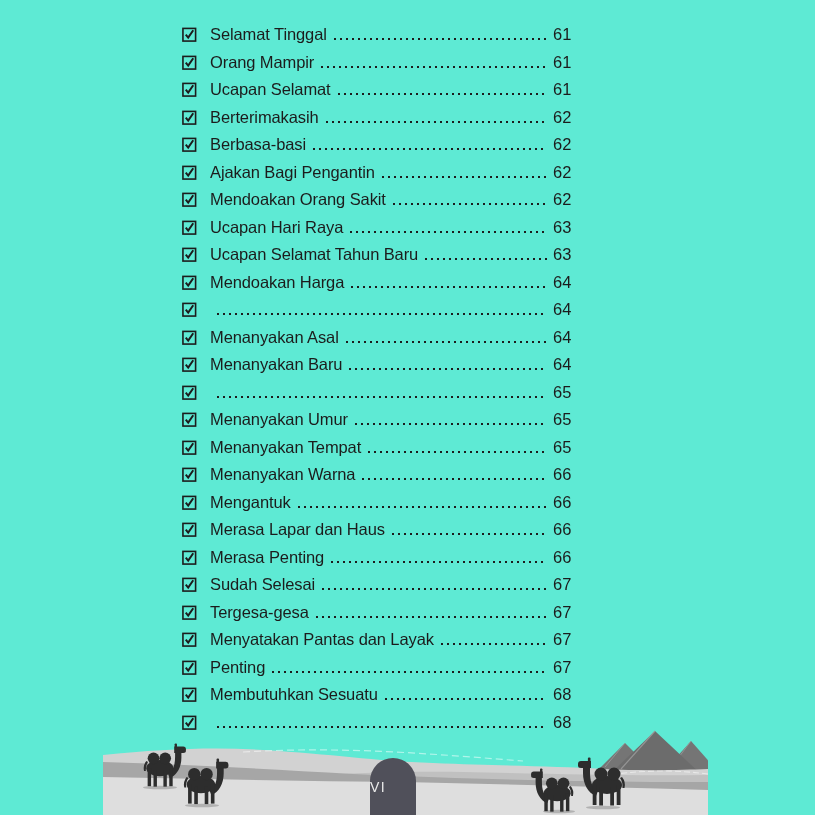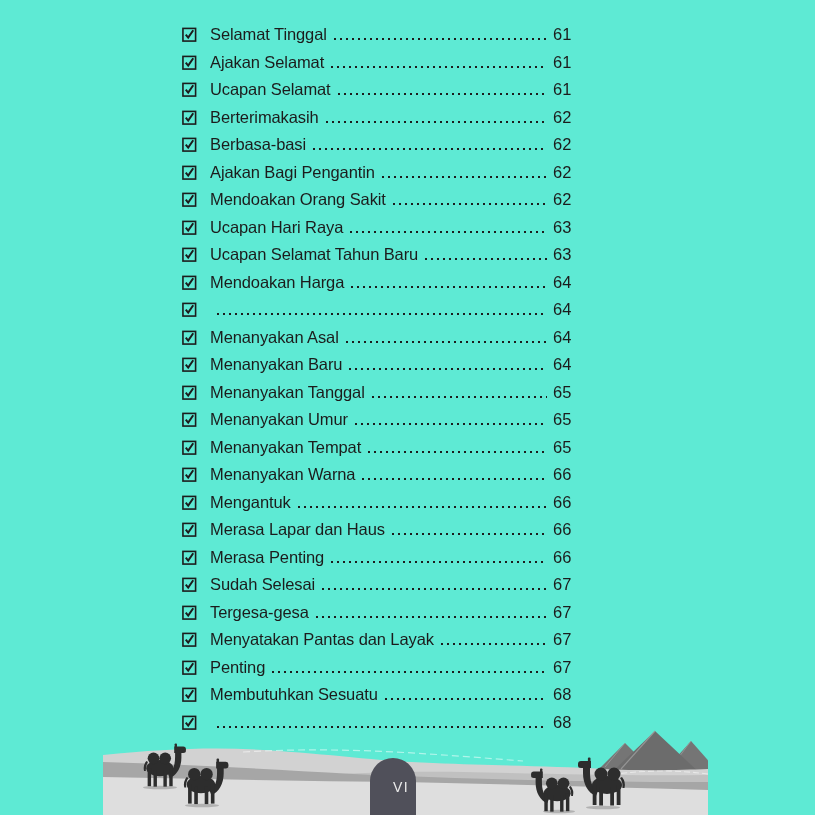--- a/index.html
+++ b/index.html
@@ -65,25 +65,24 @@
 
   
   .page-tab{
     position:absolute;
     left:370px; top:758px;
     width:46px; height:57px;
     background:var(--tab,#50505a);
     border-radius:23px 23px 0 0;
     display:flex;
     align-items:center;
-    justify-content:center;
     color:var(--tab_text,#ebebeb);
     font-size:14px;
     letter-spacing:1.5px;
-    padding-left:16px;
+    padding-left:0;
     box-sizing:border-box;
   }
 </style>
 </head>
 <body>
 
 <div class="page">
 
   <div class="toc-list">
     <div class="toc-row">
@@ -94,21 +93,21 @@
       <span class="toc-title">Selamat Tinggal</span>
       <span class="leader"></span>
       <span class="toc-page">61</span>
     </div>
 
     <div class="toc-row">
       <svg class="checkbox" viewBox="0 0 16 16">
         <rect x="1" y="1.5" width="13.5" height="13.5" fill="none" stroke="#1c1c1c" stroke-width="1.7"></rect>
         <path d="M4,8.2 L6.6,11.3 L12,3.4" fill="none" stroke="#1c1c1c" stroke-width="2.1"></path>
       </svg>
-      <span class="toc-title">Ajakan Selamat</span>
+      <span class="toc-title">Orang Mampir</span>
       <span class="leader"></span>
       <span class="toc-page">61</span>
     </div>
 
     <div class="toc-row">
       <svg class="checkbox" viewBox="0 0 16 16">
         <rect x="1" y="1.5" width="13.5" height="13.5" fill="none" stroke="#1c1c1c" stroke-width="1.7"></rect>
         <path d="M4,8.2 L6.6,11.3 L12,3.4" fill="none" stroke="#1c1c1c" stroke-width="2.1"></path>
       </svg>
       <span class="toc-title">Ucapan Selamat</span>
@@ -213,21 +212,20 @@
       <span class="toc-title">Menanyakan Baru</span>
       <span class="leader"></span>
       <span class="toc-page">64</span>
     </div>
 
     <div class="toc-row">
       <svg class="checkbox" viewBox="0 0 16 16">
         <rect x="1" y="1.5" width="13.5" height="13.5" fill="none" stroke="#1c1c1c" stroke-width="1.7"></rect>
         <path d="M4,8.2 L6.6,11.3 L12,3.4" fill="none" stroke="#1c1c1c" stroke-width="2.1"></path>
       </svg>
-      <span class="toc-title">Menanyakan Tanggal</span>
       <span class="leader"></span>
       <span class="toc-page">65</span>
     </div>
 
     <div class="toc-row">
       <svg class="checkbox" viewBox="0 0 16 16">
         <rect x="1" y="1.5" width="13.5" height="13.5" fill="none" stroke="#1c1c1c" stroke-width="1.7"></rect>
         <path d="M4,8.2 L6.6,11.3 L12,3.4" fill="none" stroke="#1c1c1c" stroke-width="2.1"></path>
       </svg>
       <span class="toc-title">Menanyakan Umur</span>

